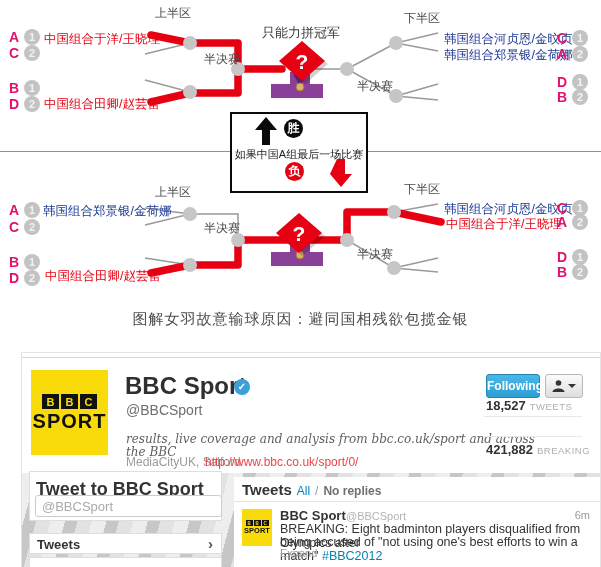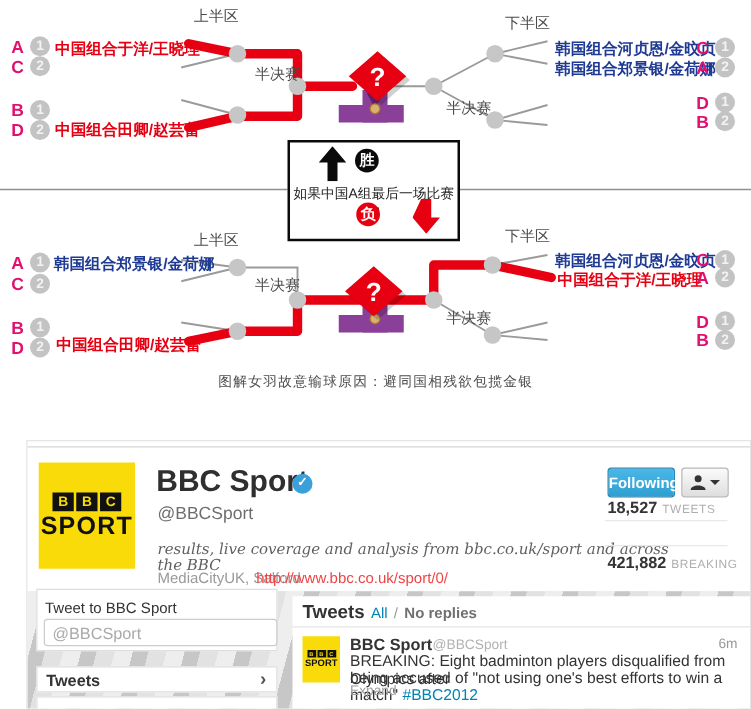--- a/index.html
+++ b/index.html
@@ -2,39 +2,39 @@
 <html><head>
 <meta charset="utf-8">
 <style>
   html,body{margin:0;padding:0;background:#fff;}
   #root{position:relative;width:601px;height:567px;background:#fff;overflow:hidden;
         font-family:"Liberation Sans",sans-serif;}
   #bracket-svg{position:absolute;left:0;top:0;z-index:1;}
   .ov{position:absolute;z-index:2;white-space:nowrap;}
   .lbl{font-size:12px;color:#4a4a4a;}
   .outcome{font-size:13px;color:#3a3a3a;}
-  .team{font-size:12.5px;font-weight:bold;}
+  .team{font-size:12.5px;font-weight:normal;}
   .team.red{color:#e60012;}
   .team.blue{color:#1e3a93;}
   .seed{display:flex;align-items:center;gap:4px;}
   .seed-letter{font-size:14px;font-weight:bold;color:#e0116f;width:12px;text-align:center;}
   .seed-num{width:16px;height:16px;border-radius:50%;background:#c3c3c3;color:#f2f2f2;
             font-size:11px;font-weight:bold;display:flex;align-items:center;justify-content:center;}
   
   #cond-box{position:absolute;left:230px;top:112px;width:134px;height:77px;background:#fff;
             border:2px solid #0a0a0a;z-index:3;}
   .circ{position:absolute;width:19px;height:19px;border-radius:50%;color:#fff;font-size:12px;
         font-weight:bold;text-align:center;line-height:19px;}
   #win-circ{left:52px;top:5px;background:#0a0a0a;}
   #lose-circ{left:53px;top:48px;background:#e60012;}
   #cond-text{position:absolute;left:0;top:33px;width:100%;text-align:center;font-size:11px;color:#222;}
   .arrow-svg{position:absolute;}
   
-  #caption{position:absolute;left:50%;top:298px;transform:translateX(-50%);z-index:2;
-           font-family:Liberation Serif, serif;font-size:11px;color:#4d4d4d;
+  #caption{position:absolute;left:50%;top:310px;transform:translateX(-50%);z-index:2;
+           font-family:Liberation Serif, serif;font-size:15px;color:#4d4d4d;
            letter-spacing:1px;white-space:nowrap;}
   
   #tw{position:absolute;left:21px;top:352px;width:578px;height:215px;background:#fff;
       border:1px solid #e4e4e4;overflow:hidden;z-index:2;}
   #tw-header{position:absolute;left:0;top:4px;width:578px;height:116px;background:#fff;
              border-top:1px solid #d6d6d6;}
   #bbc-logo{position:absolute;left:9px;top:12px;width:77px;height:85px;background:#fadb0a;
             display:flex;flex-direction:column;align-items:center;justify-content:center;gap:2px;}
   .bbc-blocks{display:flex;gap:2px;}
   .bbc-block{width:17px;height:15px;background:#111;color:#fadb0a;font-size:11px;font-weight:bold;
@@ -58,21 +58,21 @@
               border-top:4px solid #333;}
   .stat-row{position:absolute;left:464px;width:96px;display:flex;align-items:baseline;gap:4px;}
   .stat-val{font-size:13px;font-weight:bold;color:#333;}
   .stat-lab{font-size:9.5px;color:#aeaeae;letter-spacing:.5px;}
   .stat-div{position:absolute;left:462px;width:98px;height:1px;background:#e8e8e8;}
   #photo-strip{position:absolute;left:0;top:120px;width:578px;height:95px;background:#d9d9d9;
      background-image:repeating-linear-gradient(105deg,rgba(255,255,255,.55) 0 14px,
        rgba(165,165,165,.35) 14px 26px,rgba(235,235,235,.5) 26px 40px);}
   .side-box{position:absolute;background:#fff;border:1px solid #dedede;box-sizing:border-box;}
   #side-box1{left:7px;top:118px;width:193px;height:50px;}
-  #tweet-to{position:absolute;left:6px;top:7px;font-size:12px;font-weight:normal;color:#333;}
+  #tweet-to{position:absolute;left:6px;top:7px;font-size:18px;font-weight:bold;color:#333;}
   #tweet-input{position:absolute;left:5px;top:23px;width:179px;height:20px;border:1px solid #ccc;
                border-radius:3px;font-size:13px;color:#333;padding:0 0 0 6px;
                font-family:"Liberation Sans",sans-serif;}
   #tweet-input::placeholder{color:#aaa;}
   #side-box2{left:7px;top:180px;width:193px;height:21px;}
   #side-tweets{position:absolute;left:7px;top:3px;font-size:13px;font-weight:bold;color:#333;}
   #side-chev{position:absolute;right:8px;top:1px;font-size:15px;font-weight:bold;color:#555;}
   #side-box3{left:7px;top:204px;width:193px;height:14px;}
   #feed{position:absolute;left:212px;top:124px;width:366px;height:91px;background:#fff;}
   #feed-head{position:absolute;left:8px;top:4px;display:flex;align-items:baseline;gap:5px;}
@@ -148,20 +148,21 @@
 
     <path d="M302,216 L325,236 L302,256 L279,236 Z" fill="rgba(0,0,0,0.18)"></path>
     <path d="M299,213 L322,233 L299,253 L276,233 Z" fill="#e60012"></path>
     <text x="299" y="241" text-anchor="middle" fill="#fff" font-size="21" font-weight="bold" font-family="Liberation Sans, sans-serif">?</text>
   </svg>
 
   <div class="ov lbl" style="left:155px;top:5px;">上半区</div>
   <div class="ov lbl" style="left:404px;top:10px;">下半区</div>
   <div class="ov lbl" style="left:204px;top:51px;">半决赛</div>
   <div class="ov lbl" style="left:357px;top:78px;">半决赛</div>
+  <div class="ov outcome" style="left:262px;top:24px;">只能力拼冠军</div>
   <div class="ov team red" style="left:44px;top:31px;">中国组合于洋/王晓理</div>
   <div class="ov team red" style="left:44px;top:96px;">中国组合田卿/赵芸蕾</div>
   <div class="ov team blue" style="left:444px;top:31px;">韩国组合河贞恩/金旼贞</div>
   <div class="ov team blue" style="left:444px;top:47px;">韩国组合郑景银/金荷娜</div>
   <div class="ov seed" style="left:8px;top:29px;">
       <span class="seed-letter">A</span>
       <span class="seed-num">1</span>
     </div>
   <div class="ov seed" style="left:8px;top:45px;">
       <span class="seed-letter">C</span>

